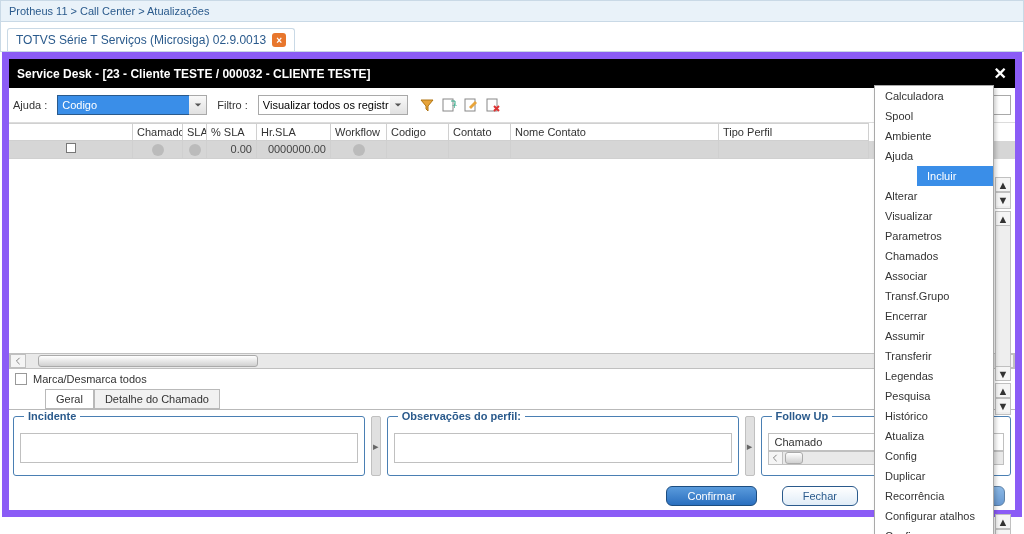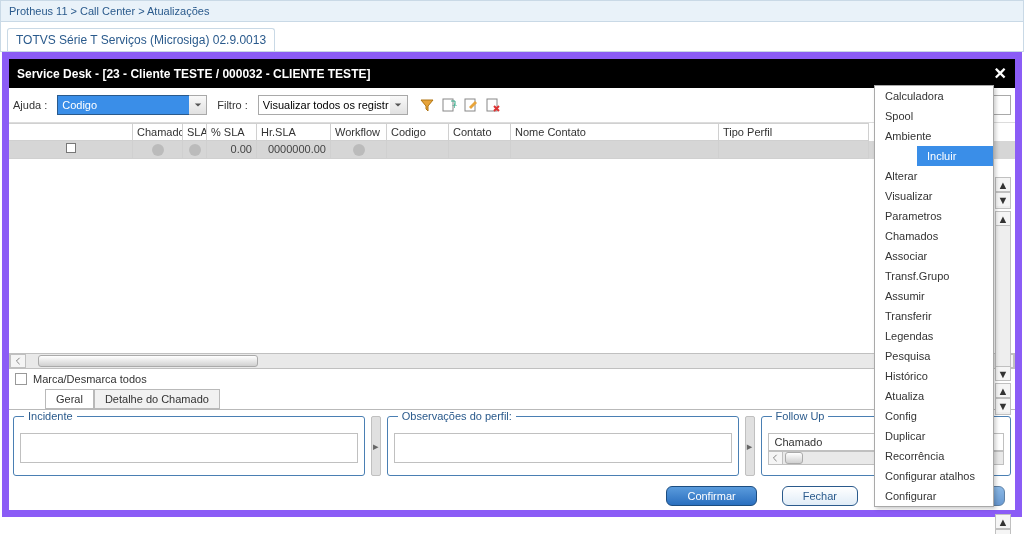--- a/index.html
+++ b/index.html
@@ -1,20 +1,20 @@
 <!DOCTYPE html>
 <html><head>
 <meta charset="utf-8">
 <style>
   * { box-sizing: border-box; margin:0; padding:0; font-family: Arial, sans-serif; }
   body { background:#fff; font-size:11px; color:#333; width:1024px; height:534px; overflow:hidden; }
   .top-crumb { background:#e9f2f9; border:1px solid #c9d9e6; padding:4px 8px; font-size:11px; color:#2a5a8c; }
   .top-crumb span { color:#2a5a8c; }
   .tabbar { border-left:1px solid #c9d9e6; border-right:1px solid #c9d9e6; border-bottom:1px solid #c9d9e6; padding:6px 6px 0 6px; height:30px; display:flex; }
-  .tab { border:1px solid #c9d9e6; border-bottom:none; border-radius:3px 3px 0 0; padding:4px 8px; font-size:12px; color:#2a5a8c; background:#fff; display:flex; align-items:center; gap:6px;flex-direction:column;}
+  .tab { border:1px solid #c9d9e6; border-bottom:none; border-radius:3px 3px 0 0; padding:4px 8px; font-size:12px; color:#2a5a8c; background:#fff; display:flex; align-items:center; gap:6px;}
   .tab .close { background:#e8762c; color:#fff; width:14px; height:14px; border-radius:3px; display:flex; align-items:center; justify-content:center; font-size:10px; font-weight:bold; cursor:pointer;}
   .outer { border:7px solid #8b5cf6; margin:0 2px 2px 2px; }
   .blackbar { background:#000; color:#fff; font-weight:bold; font-size:12px; padding:5px 8px; display:flex; justify-content:space-between; align-items:center;}
   .blackbar .x { color:#fff; font-size:16px; font-weight:bold; cursor:pointer;}
   .toolbar { display:flex; align-items:center; gap:10px; padding:6px 4px; border-bottom:1px solid #dcdcdc;}
   .label { font-size:11px; color:#333; }
   .select { position:relative; }
   .select.blue input { background:#3a8ee8; color:#fff; border:1px solid #2a5a8c; }
   .select input { width:150px; height:20px; font-size:11px; padding:2px 18px 2px 4px; border:1px solid #a9a9a9;}
   .select .arrow { position:absolute; right:0; top:0; width:18px; height:20px; border:1px solid #a9a9a9; border-left:none; background:linear-gradient(#f9f9f9,#e1e1e1); display:flex; align-items:center; justify-content:center;}
@@ -41,21 +41,21 @@
   .hscroll .lbtn { margin-right:4px;} .hscroll .rbtn { margin-left:auto;}
   .hscroll .thumb { height:12px; width:220px; background:linear-gradient(#fff,#d0d0d0); border:1px solid #aaa; border-radius:3px; margin-left:8px;}
   
   .marca { padding:4px 6px; display:flex; align-items:center; gap:6px;}
   .subtabs { display:flex;padding-left:36px; }
   .subtab { border:1px solid #b9b9b9; padding:3px 10px; font-size:11px; background:#f1f1f1;}
   .subtab.active { background:#fff; position:relative; z-index:2;}
   
   .panelsrow { display:flex; gap:6px; padding:6px 4px; position:relative;}
   .panel { border:1px solid #4a7fb3; border-radius:3px; position:relative; padding:16px 6px 6px 6px; flex:1; min-height:60px;}
-  .panel .legend { position:absolute; top:-7px; left:10px; background:#fff; color:#2a5a8c; font-size:11px; padding:0 4px;}
+  .panel .legend { position:absolute; top:-7px; left:10px; background:#fff; color:#2a5a8c; font-size:11px; padding:0 4px;font-weight:bold;}
   .innerlist { border:1px solid #c0c0c0; height:30px; background:#fff;}
   .followup-head { display:flex; }
   .followup-head>div { border:1px solid #c0c0c0; padding:2px 6px; font-size:11px; flex:1;}
   .splitter { width:10px; background:#e0e0e0; border:1px solid #c0c0c0; border-radius:2px; display:flex; align-items:center; justify-content:center; color:#666; align-self:stretch;}
   
   .footer-btns { display:flex; justify-content:flex-end; gap:8px; padding:4px 10px;}
   .btn { border:1px solid #2a5a8c; border-radius:6px; padding:3px 20px; font-size:11px; color:#2a5a8c; background:linear-gradient(#fff,#e0ecf7); cursor:pointer;}
   .btn.primary { background:linear-gradient(#5a9bdc,#2a6fbf); color:#fff; border-color:#1c4d80;}
   .btn.wide { padding:3px 12px;}
   .footer-btn-group{display:flex;gap:25px;margin-left:auto;}
@@ -266,27 +266,29 @@
     <div class="ss-btn">▲</div>
     <div class="ss-btn">▼</div>
   </div>
 
 </div>
 
 <div class="dropdown" id="dropdown">
     <div class="item">Calculadora</div>
     <div class="item">Spool</div>
     <div class="item">Ambiente</div>
+    <div class="item">Ajuda</div>
     <div class="item active">Incluir</div>
     <div class="item">Alterar</div>
     <div class="item">Visualizar</div>
     <div class="item">Parametros</div>
     <div class="item">Chamados</div>
     <div class="item">Associar</div>
     <div class="item">Transf.Grupo</div>
+    <div class="item">Encerrar</div>
     <div class="item">Assumir</div>
     <div class="item">Transferir</div>
     <div class="item">Legendas</div>
     <div class="item">Pesquisa</div>
     <div class="item">Histórico</div>
     <div class="item">Atualiza</div>
     <div class="item">Config</div>
     <div class="item">Duplicar</div>
     <div class="item">Recorrência</div>
     <div class="item">Configurar atalhos</div>

